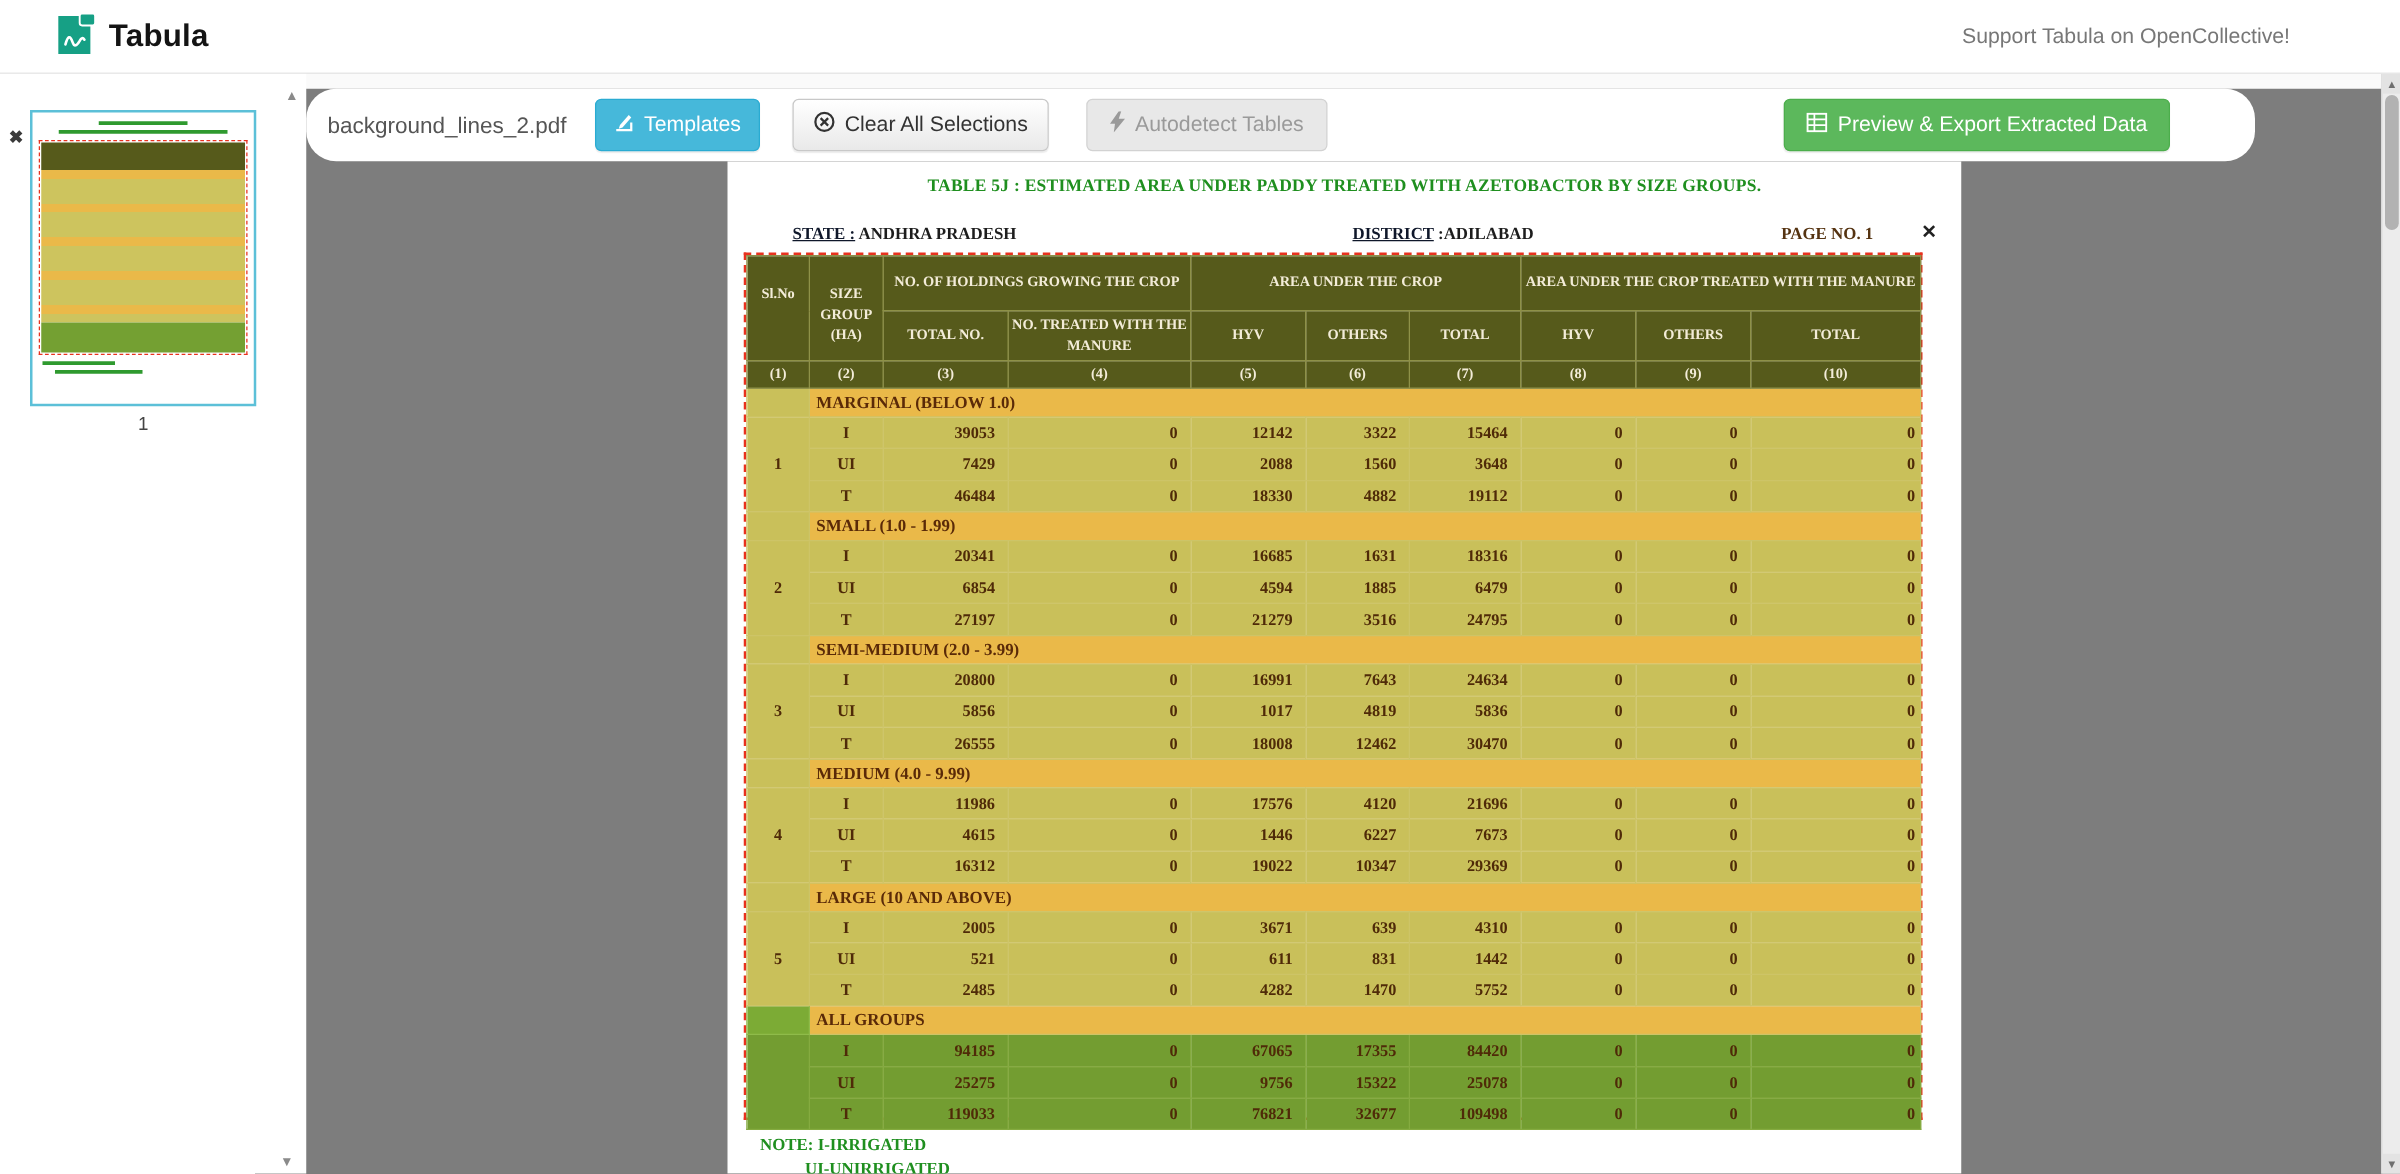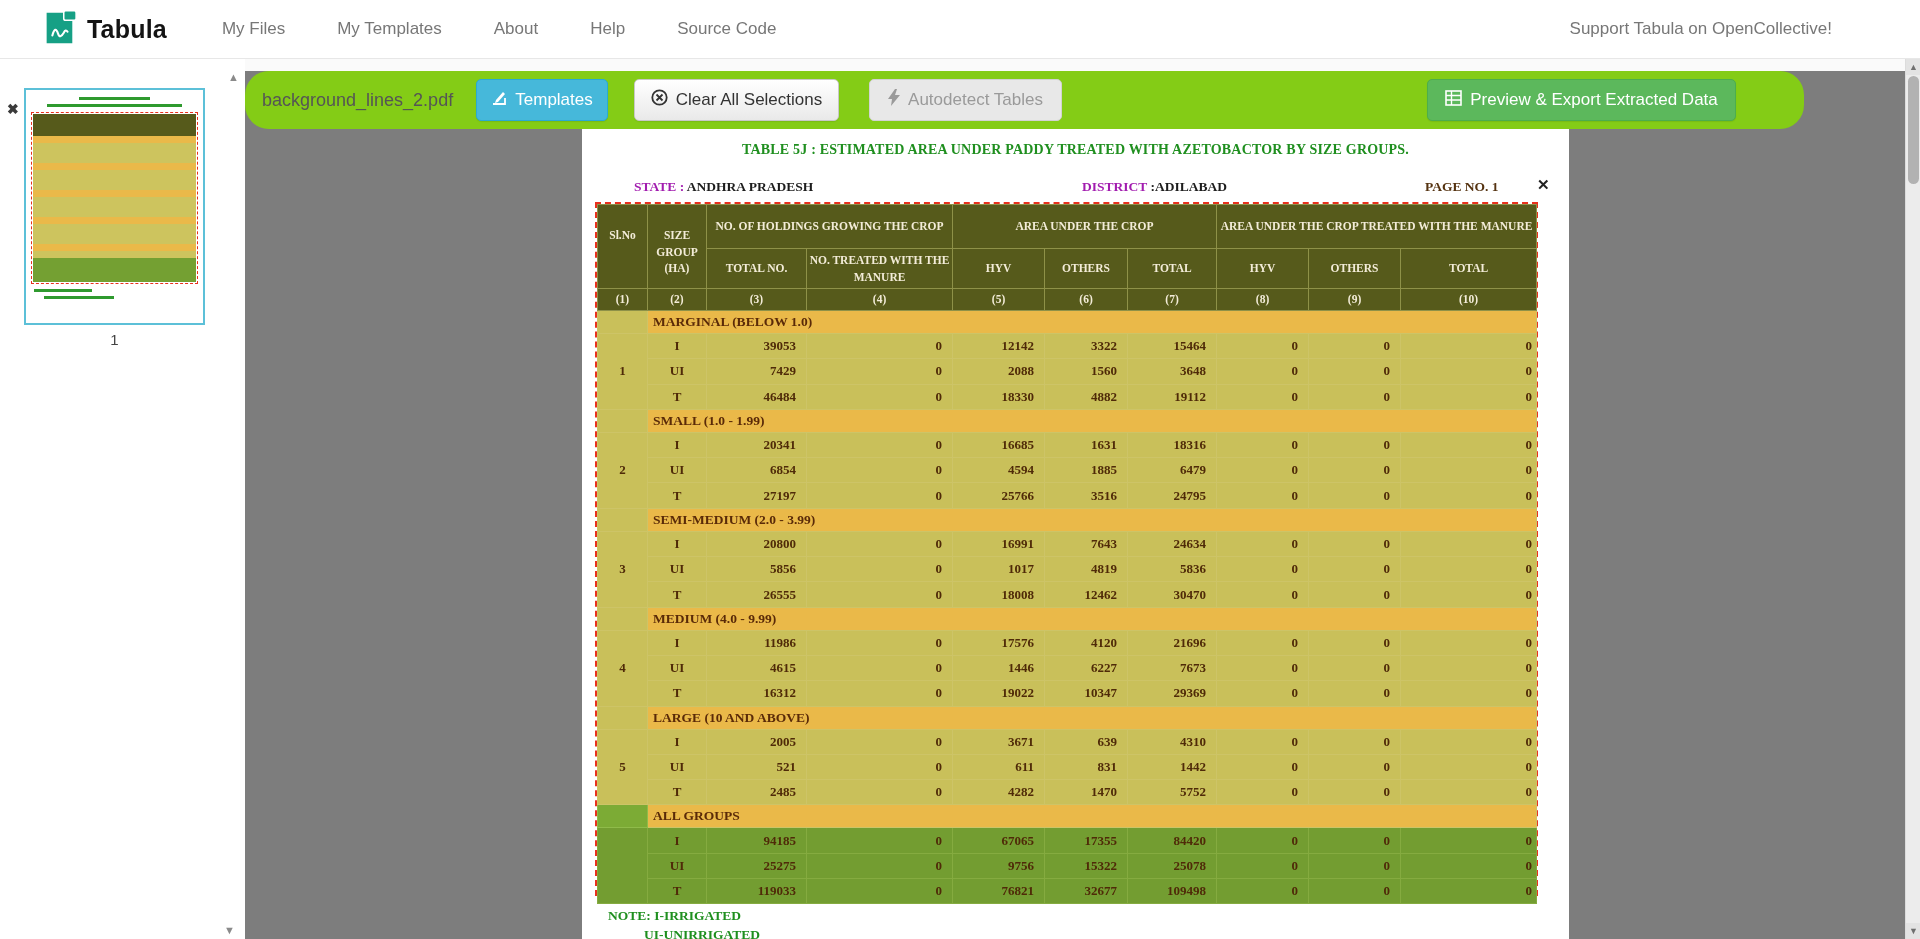--- a/index.html
+++ b/index.html
@@ -12,21 +12,21 @@
   .brand-wrap { display:flex; align-items:center; margin-left:40px; cursor:pointer; }
   .brand { font-size:25px; font-weight:bold; color:#141414; margin-left:9px; letter-spacing:.2px; }
   .nav-links { display:flex; align-items:center; margin-left:55px; gap:52px; }
   .nav-link { font-size:17px; color:#777; cursor:pointer; white-space:nowrap; }
   .nav-support { position:absolute; right:88px; font-size:17px; color:#777; cursor:pointer; }
 
   
   .gap-strip { position:absolute; top:59px; left:0; width:1920px; height:12px; background:#fafafa; z-index:30; }
 
   
-  .toolbar { position:absolute; top:71px; left:245px; width:1559px; height:58px; background:#84cc16; z-index:31;
+  .toolbar { position:absolute; top:71px; left:245px; width:1559px; height:58px; background:#ffffff; z-index:31;
              display:flex; align-items:center;border-radius:24px; }
   .file-title { font-size:18px; color:#555; margin-left:17px; }
   .btn { height:42px; border-radius:5px; font-size:17px; display:inline-flex; align-items:center;
          justify-content:center; gap:8px; padding:0 15px; cursor:pointer; border:1px solid transparent;
          box-shadow:0 1px 1px rgba(0,0,0,.08); white-space:nowrap; }
   .btn-templates { position:absolute; left:231px; width:132px; background:#46b8da; border-color:#2aabd2; color:#fff; }
   .btn-clear { position:absolute; left:389px; width:205px; background:linear-gradient(#ffffff,#e9e9e9);
                border-color:#c8c8c8; color:#333; }
   .btn-autodetect { position:absolute; left:624px; width:193px; background:#e8e8e8; border-color:#d2d2d2;
                     color:#9a9a9a; cursor:default; box-shadow:none; }
@@ -56,21 +56,21 @@
   
   .main { position:absolute; top:129px; left:245px; width:1660px; height:810px; background:#7d7d7d; z-index:10; overflow:hidden; }
   .page { position:absolute; left:337px; top:0; width:987px; height:810px; background:#ffffff;
           font-family:"Liberation Serif", serif; }
   .doc-title { position:absolute; top:13px; left:0; width:100%; text-align:center; font-weight:bold;
                font-size:14px; color:#1f8f1f; letter-spacing:.2px; }
   .doc-meta { position:absolute; top:50px; left:0; width:100%; font-weight:bold; font-size:13.5px; }
   .meta-state { position:absolute; left:52px; }
   .meta-district { position:absolute; left:500px; }
   .meta-page { position:absolute; left:843px; color:#553311; }
-  .green-label { color:#a21caf; }
+  .green-label { color:#0f172a;text-decoration:underline; }
   .dark-val { color:#1d1d1d; }
   .sel-close { position:absolute; left:955px; top:47px; font-size:15px; font-weight:bold; color:#222;
                cursor:pointer; font-family:"Liberation Sans",sans-serif; }
   .selection { position:absolute; left:13px; top:73px; width:943px; height:694px;
                border:2px dashed #e8311e; cursor:move; }
   .doc-note { position:absolute; font-weight:bold; font-size:13.5px; color:#1f8f1f; }
   .note1 { left:26px; top:779px; }
   .note2 { left:62px; top:798px; }
 
   
@@ -112,27 +112,20 @@
     <span>
       <svg width="38" height="40" viewBox="0 0 40 42">
         <path d="M7 6 h19 l8 8 v24 h-27 z" fill="#16a085"></path>
         <path d="M26 6 l8 8 h-8 z" fill="#7fd4c3"></path>
         <path d="M13 30 q3 -11 6 -2 q2 6 6 -1 q2 -4 4 -1" stroke="#ffffff" stroke-width="2.2" fill="none" stroke-linecap="round"></path>
         <rect x="25" y="4" width="13" height="10" rx="2" fill="#16a085" stroke="#ffffff" stroke-width="1.6"></rect>
         <path d="M28.5 4 v-1.5 a3 3 0 0 1 6 0 V4" stroke="#ffffff" stroke-width="1.6" fill="none"></path>
       </svg>
     </span>
     <span class="brand">Tabula</span>
-  </div>
-  <div class="nav-links">
-    <span class="nav-link">My Files</span>
-    <span class="nav-link">My Templates</span>
-    <span class="nav-link">About</span>
-    <span class="nav-link">Help</span>
-    <span class="nav-link">Source Code</span>
   </div>
   <span class="nav-support">Support Tabula on OpenCollective!</span>
 </div>
 
 <div class="gap-strip"></div>
 
 <div class="toolbar">
   <span class="file-title">background_lines_2.pdf</span>
 
   <div class="btn btn-templates">
@@ -316,21 +309,21 @@
               <td class="num">1885</td>
               <td class="num">6479</td>
               <td class="num">0</td>
               <td class="num">0</td>
               <td class="num col10">0</td>
             </tr>
             <tr class="data-row">
               <td class="rowtype">T</td>
               <td class="num">27197</td>
               <td class="num">0</td>
-              <td class="num">25766</td>
+              <td class="num">21279</td>
               <td class="num">3516</td>
               <td class="num">24795</td>
               <td class="num">0</td>
               <td class="num">0</td>
               <td class="num col10">0</td>
             </tr>
             <tr class="band-row">
               <td class="band-slno"></td>
               <td colspan="9" class="band-cell">SEMI-MEDIUM (2.0 - 3.99)</td>
             </tr>

